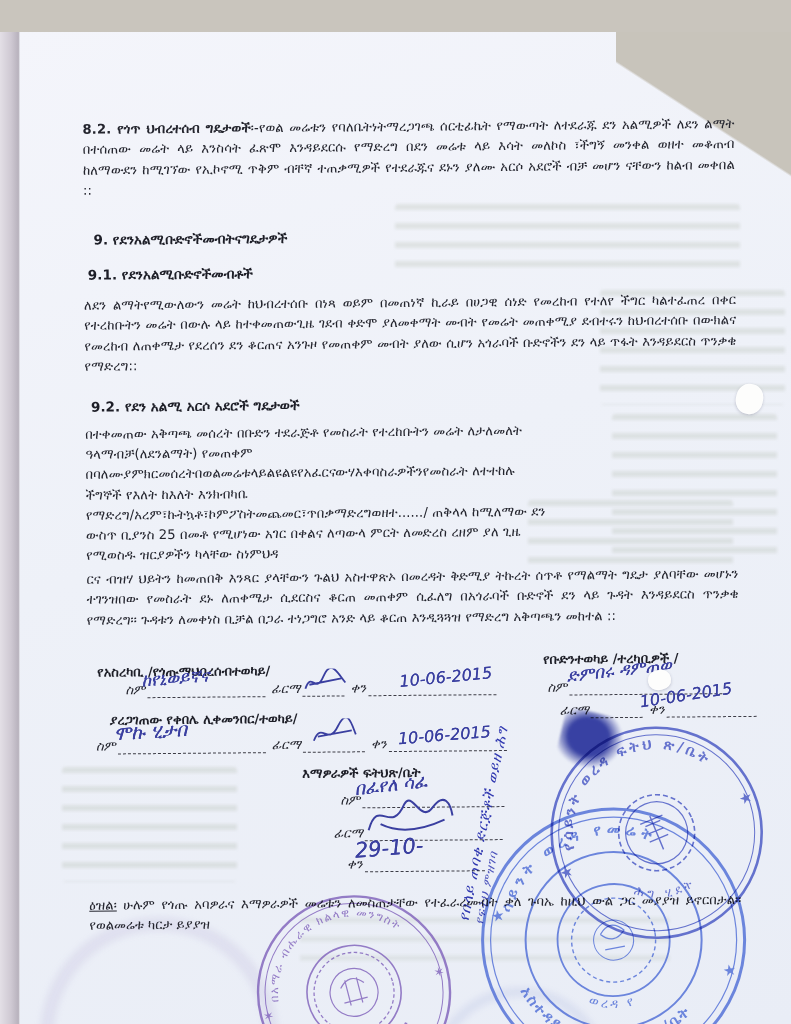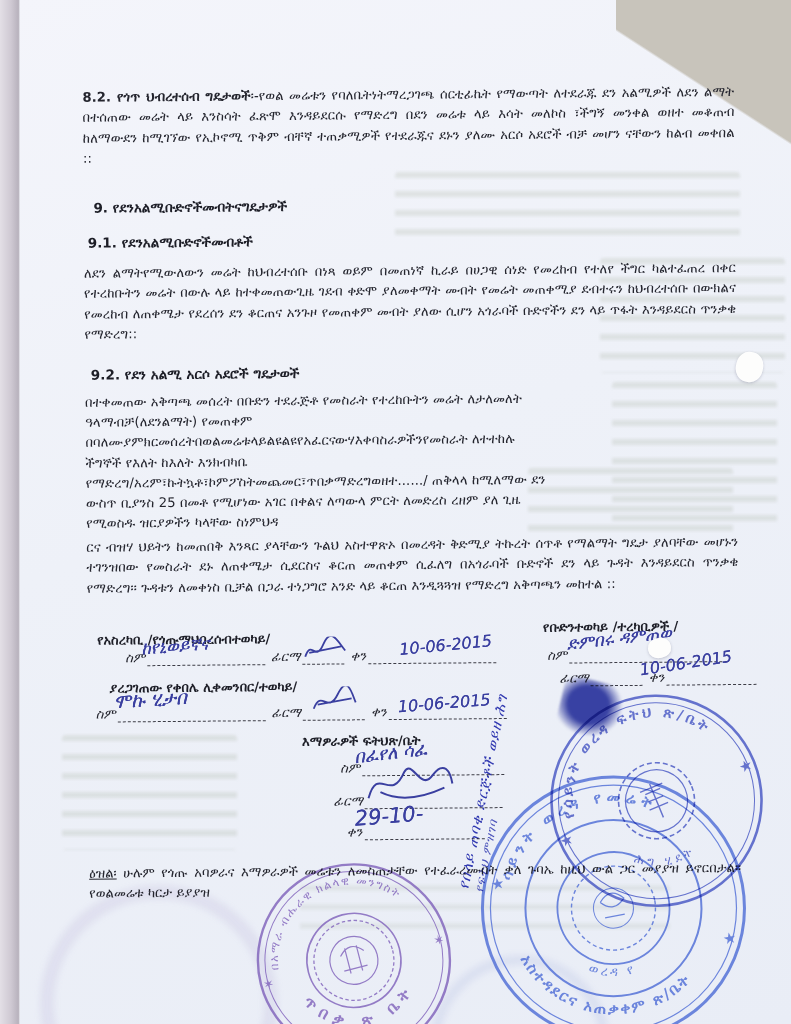--- a/index.html
+++ b/index.html
@@ -4,20 +4,21 @@
 <style>
   html,body{margin:0;padding:0;}
   body{
     width:791px;height:1024px;position:relative;overflow:hidden;
     background:#c9c5bd;
     font-family:"DejaVu Sans","Liberation Sans",sans-serif;
   }
   .page{
     position:absolute;inset:0;
     background:linear-gradient(160deg,#f4f5fb 0%,#eef1f8 45%,#e9edf6 100%);
+    margin-top:32px;
   }
   
   .corner-fold{
     position:absolute;top:0;right:0;width:175px;height:160px;
     background:linear-gradient(213deg,#c8c4bb 0 52%,transparent 53%);
   }
   .left-edge{
     position:absolute;left:0;top:0;width:20px;height:1024px;
     background:linear-gradient(90deg,#e3dfe6 0,#cfc9d3 55%,#b8b2bd 92%,#f0f1f7 100%);
   }

